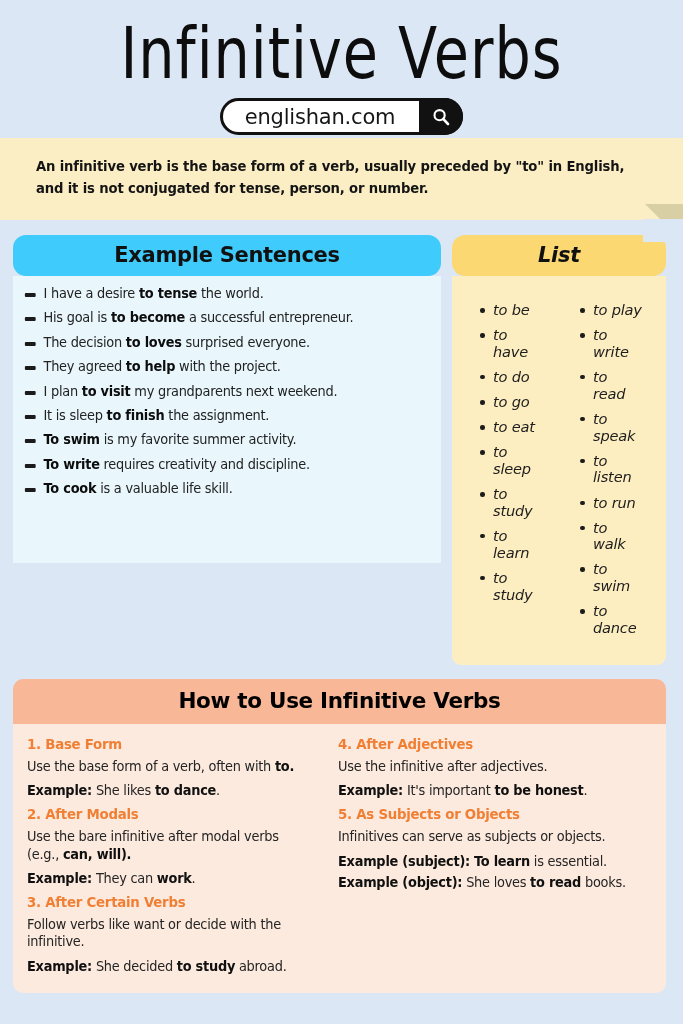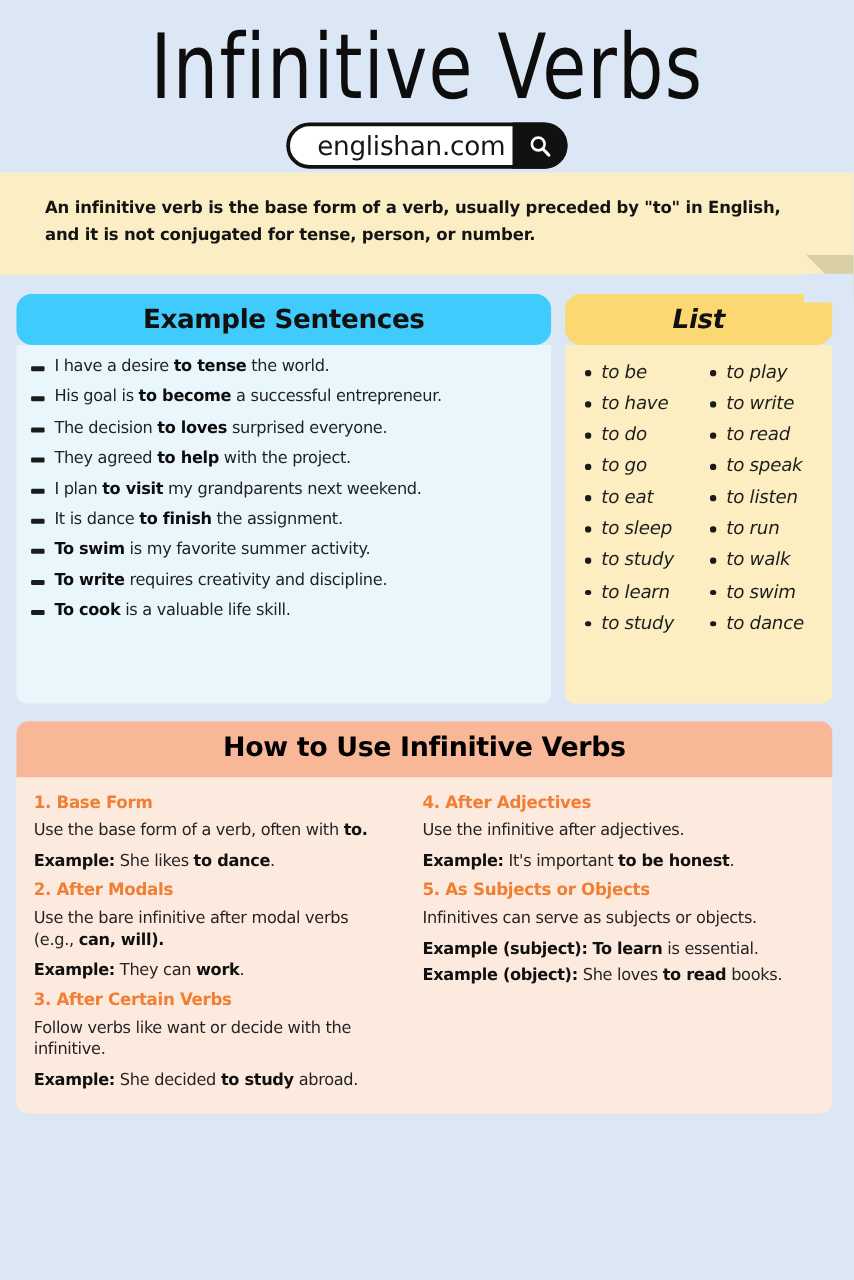--- a/index.html
+++ b/index.html
@@ -53,21 +53,21 @@
     border: 3px solid #111111;
     border-radius: 19px;
     background: #ffffff;
     padding: 0 0 0 22px;
     box-sizing: border-box;
   }
   .searchbar .domain {
     font-family: "DejaVu Sans", sans-serif;
     font-size: 21px;
     color: #161616;
-    padding-right: 6px;
+    padding-right: 24px;
     letter-spacing: -0.2px;
   }
   .search-btn {
     width: 44px;
     height: 37px;
     margin: -3px -3px -3px 0;
     background: #111111;
     border-radius: 0 19px 19px 0;
     display: flex;
     align-items: center;
@@ -180,21 +180,21 @@
   }
   ul.sentences li b { font-weight: bold; color: #0d0d0d; }
 
   .verblist {
     display: flex;
     padding-left: 2px;
   }
   .verbcol {
     width: 50%;
     list-style: none;
-    margin: 4px;
+    margin: 16px;
     padding: 0;
   }
   .verbcol li {
     position: relative;
     padding-left: 17px;
     margin-bottom: 8.3px;
     font-family: "DejaVu Sans", sans-serif;
     font-size: 14.6px;
     line-height: 1.15;
     color: #1d1d1d;
@@ -292,21 +292,21 @@
 
     <div class="card examples">
       <div class="card-head">Example Sentences</div>
       <div class="card-body">
         <ul class="sentences">
           <li><span>I have a desire </span><b>to tense</b><span> the world.</span></li>
           <li><span>His goal is </span><b>to become</b><span> a successful entrepreneur.</span></li>
           <li><span>The decision </span><b>to loves</b><span> surprised everyone.</span></li>
           <li><span>They agreed </span><b>to help</b><span> with the project.</span></li>
           <li><span>I plan </span><b>to visit</b><span> my grandparents next weekend.</span></li>
-          <li><span>It is dance </span><b>to finish</b><span> the assignment.</span></li>
+          <li><span>It is sleep </span><b>to finish</b><span> the assignment.</span></li>
           <li><span></span><b>To swim</b><span> is my favorite summer activity.</span></li>
           <li><span></span><b>To write</b><span> requires creativity and discipline.</span></li>
           <li><span></span><b>To cook</b><span> is a valuable life skill.</span></li>
         </ul>
       </div>
     </div>
 
     <div class="card list">
       <div class="card-head">List</div>
       <div class="card-body">

